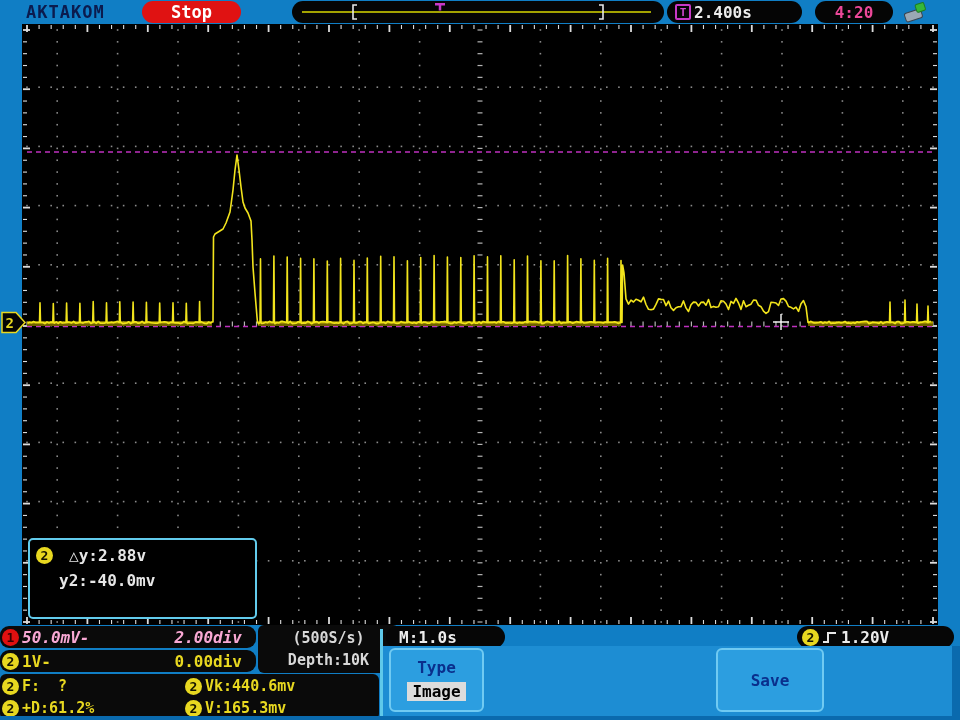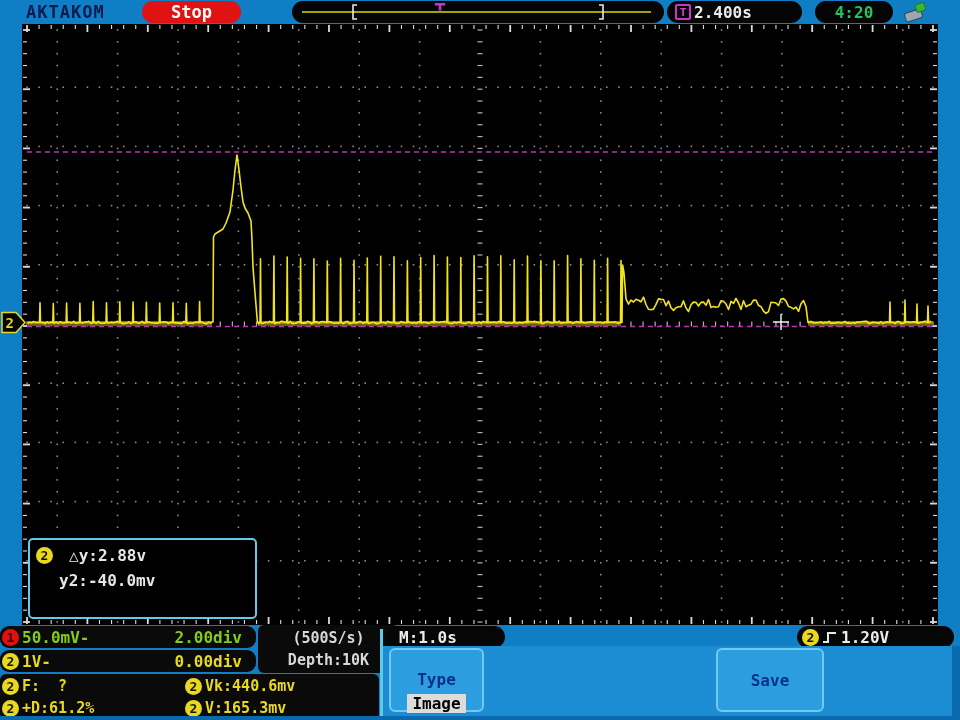--- a/index.html
+++ b/index.html
@@ -14,21 +14,21 @@
   .stop-pill{position:absolute;left:142px;top:1px;width:99px;height:22px;border-radius:11px;
          background:#E01212;display:flex;align-items:center;justify-content:center;}
   .stop-pill span{color:#ffffff;font-size:17px;font-weight:bold;}
   .trigtime-pill{position:absolute;left:667px;top:1px;width:135px;height:22px;border-radius:11px;
          background:#050505;display:flex;align-items:center;}
   .t-icon{margin-left:8px;width:16px;height:16px;border:2px solid #C838C8;border-radius:2px;
          color:#D048D0;font-size:11px;font-weight:bold;display:flex;align-items:center;justify-content:center;}
   .trigtime-pill .ttime{margin-left:3px;color:#ECECEC;font-size:16px;font-weight:bold;}
   .clock-pill{position:absolute;left:815px;top:1px;width:78px;height:22px;border-radius:11px;
          background:#050505;display:flex;align-items:center;justify-content:center;
-         color:#22c55e;font-size:16px;font-weight:bold;}
+         color:#ec4899;font-size:16px;font-weight:bold;}
   .usb-icon{position:absolute;left:901px;top:0px;}
 
   
   .cursor-box{position:absolute;left:28px;top:538px;width:229px;height:81px;background:#000;
          border:2px solid #62CBEC;border-radius:5px;padding-top:3px;}
   .crow{height:25px;display:flex;align-items:center;padding-left:6px;color:#E6E6E6;
          font-size:16px;font-weight:bold;white-space:pre;}
   .crow.indent{padding-left:29px;}
   .crow .ctext{margin-left:16px;}
 
@@ -36,21 +36,21 @@
   .badge{display:inline-flex;flex:none;align-items:center;justify-content:center;
          width:17px;height:17px;border-radius:50%;font-size:13px;font-weight:bold;}
   .badge-y{background:#E8D820;color:#151500;}
   .badge-r{background:#E01010;color:#3A0000;}
 
   
   .ch-pill{position:absolute;left:0;width:256px;height:22px;border-radius:9px;background:#0A0A0A;
          display:flex;align-items:center;padding:0 14px 0 2px;gap:3px;font-size:16px;font-weight:bold;white-space:pre;}
   .ch1-pill{top:626px;}
   .ch2-pill{top:650px;}
-  .ch1-pill .scale,.ch1-pill .pos{color:#84cc16;}
+  .ch1-pill .scale,.ch1-pill .pos{color:#f9a8d4;font-style:italic;}
   .ch2-pill .scale,.ch2-pill .pos{color:#E8D820;}
   .spacer{flex:1;}
   .acq-box{position:absolute;left:258px;top:625px;width:141px;height:48px;border-radius:6px;background:#0A0A0A;
          display:flex;flex-direction:column;align-items:center;justify-content:space-evenly;
          color:#D8D8D8;font-size:15px;font-weight:bold;}
   .m-pill{position:absolute;left:386px;top:626px;width:119px;height:22px;border-radius:11px;background:#060606;
          display:flex;align-items:center;padding-left:13px;color:#ECECEC;font-size:16px;font-weight:bold;}
   .trig-pill{position:absolute;left:797px;top:626px;width:157px;height:22px;border-radius:11px;background:#060606;
          display:flex;align-items:center;padding-left:5px;gap:3px;color:#ECECEC;font-size:16px;font-weight:bold;}
   .measure-box{position:absolute;left:0;top:674px;width:379px;height:46px;border-radius:6px;background:#0A0A0A;
@@ -58,21 +58,21 @@
   .mitem{display:flex;align-items:center;gap:3px;color:#E8D820;font-size:15px;font-weight:bold;white-space:pre;}
 
   .menu-panel{position:absolute;left:383px;top:646px;width:569px;height:70px;background:#1D8DD3;}
   .separator{position:absolute;left:380px;top:629px;width:3px;height:91px;background:#5FC9EA;}
   .right-dark{position:absolute;left:952px;top:646px;width:8px;height:74px;background:#0A6AAE;}
   .bottom-strip{position:absolute;left:0;top:716px;width:960px;height:4px;background:#0A6AAE;}
 
   .soft-btn{position:absolute;background:#2C9EE0;border:2px solid #70CAF2;border-radius:6px;
          display:flex;flex-direction:column;align-items:center;color:#0A2F8C;
          font-size:16px;font-weight:bold;cursor:pointer;}
-  .type-btn{left:389px;top:648px;width:95px;height:64px;padding-top:20px;gap:5px;}
+  .type-btn{left:389px;top:648px;width:95px;height:64px;padding-top:8px;gap:5px;}
   .save-btn{left:716px;top:648px;width:108px;height:64px;justify-content:center;}
   .type-value{background:#DCDCDC;color:#000;padding:0 5px;font-size:16px;font-weight:bold;}
 </style>
 </head>
 <body>
 
 <div class="stage">
 
   <svg id="scope-svg" width="960" height="720">
       <rect x="22" y="24" width="916" height="601" fill="#000000"></rect>

